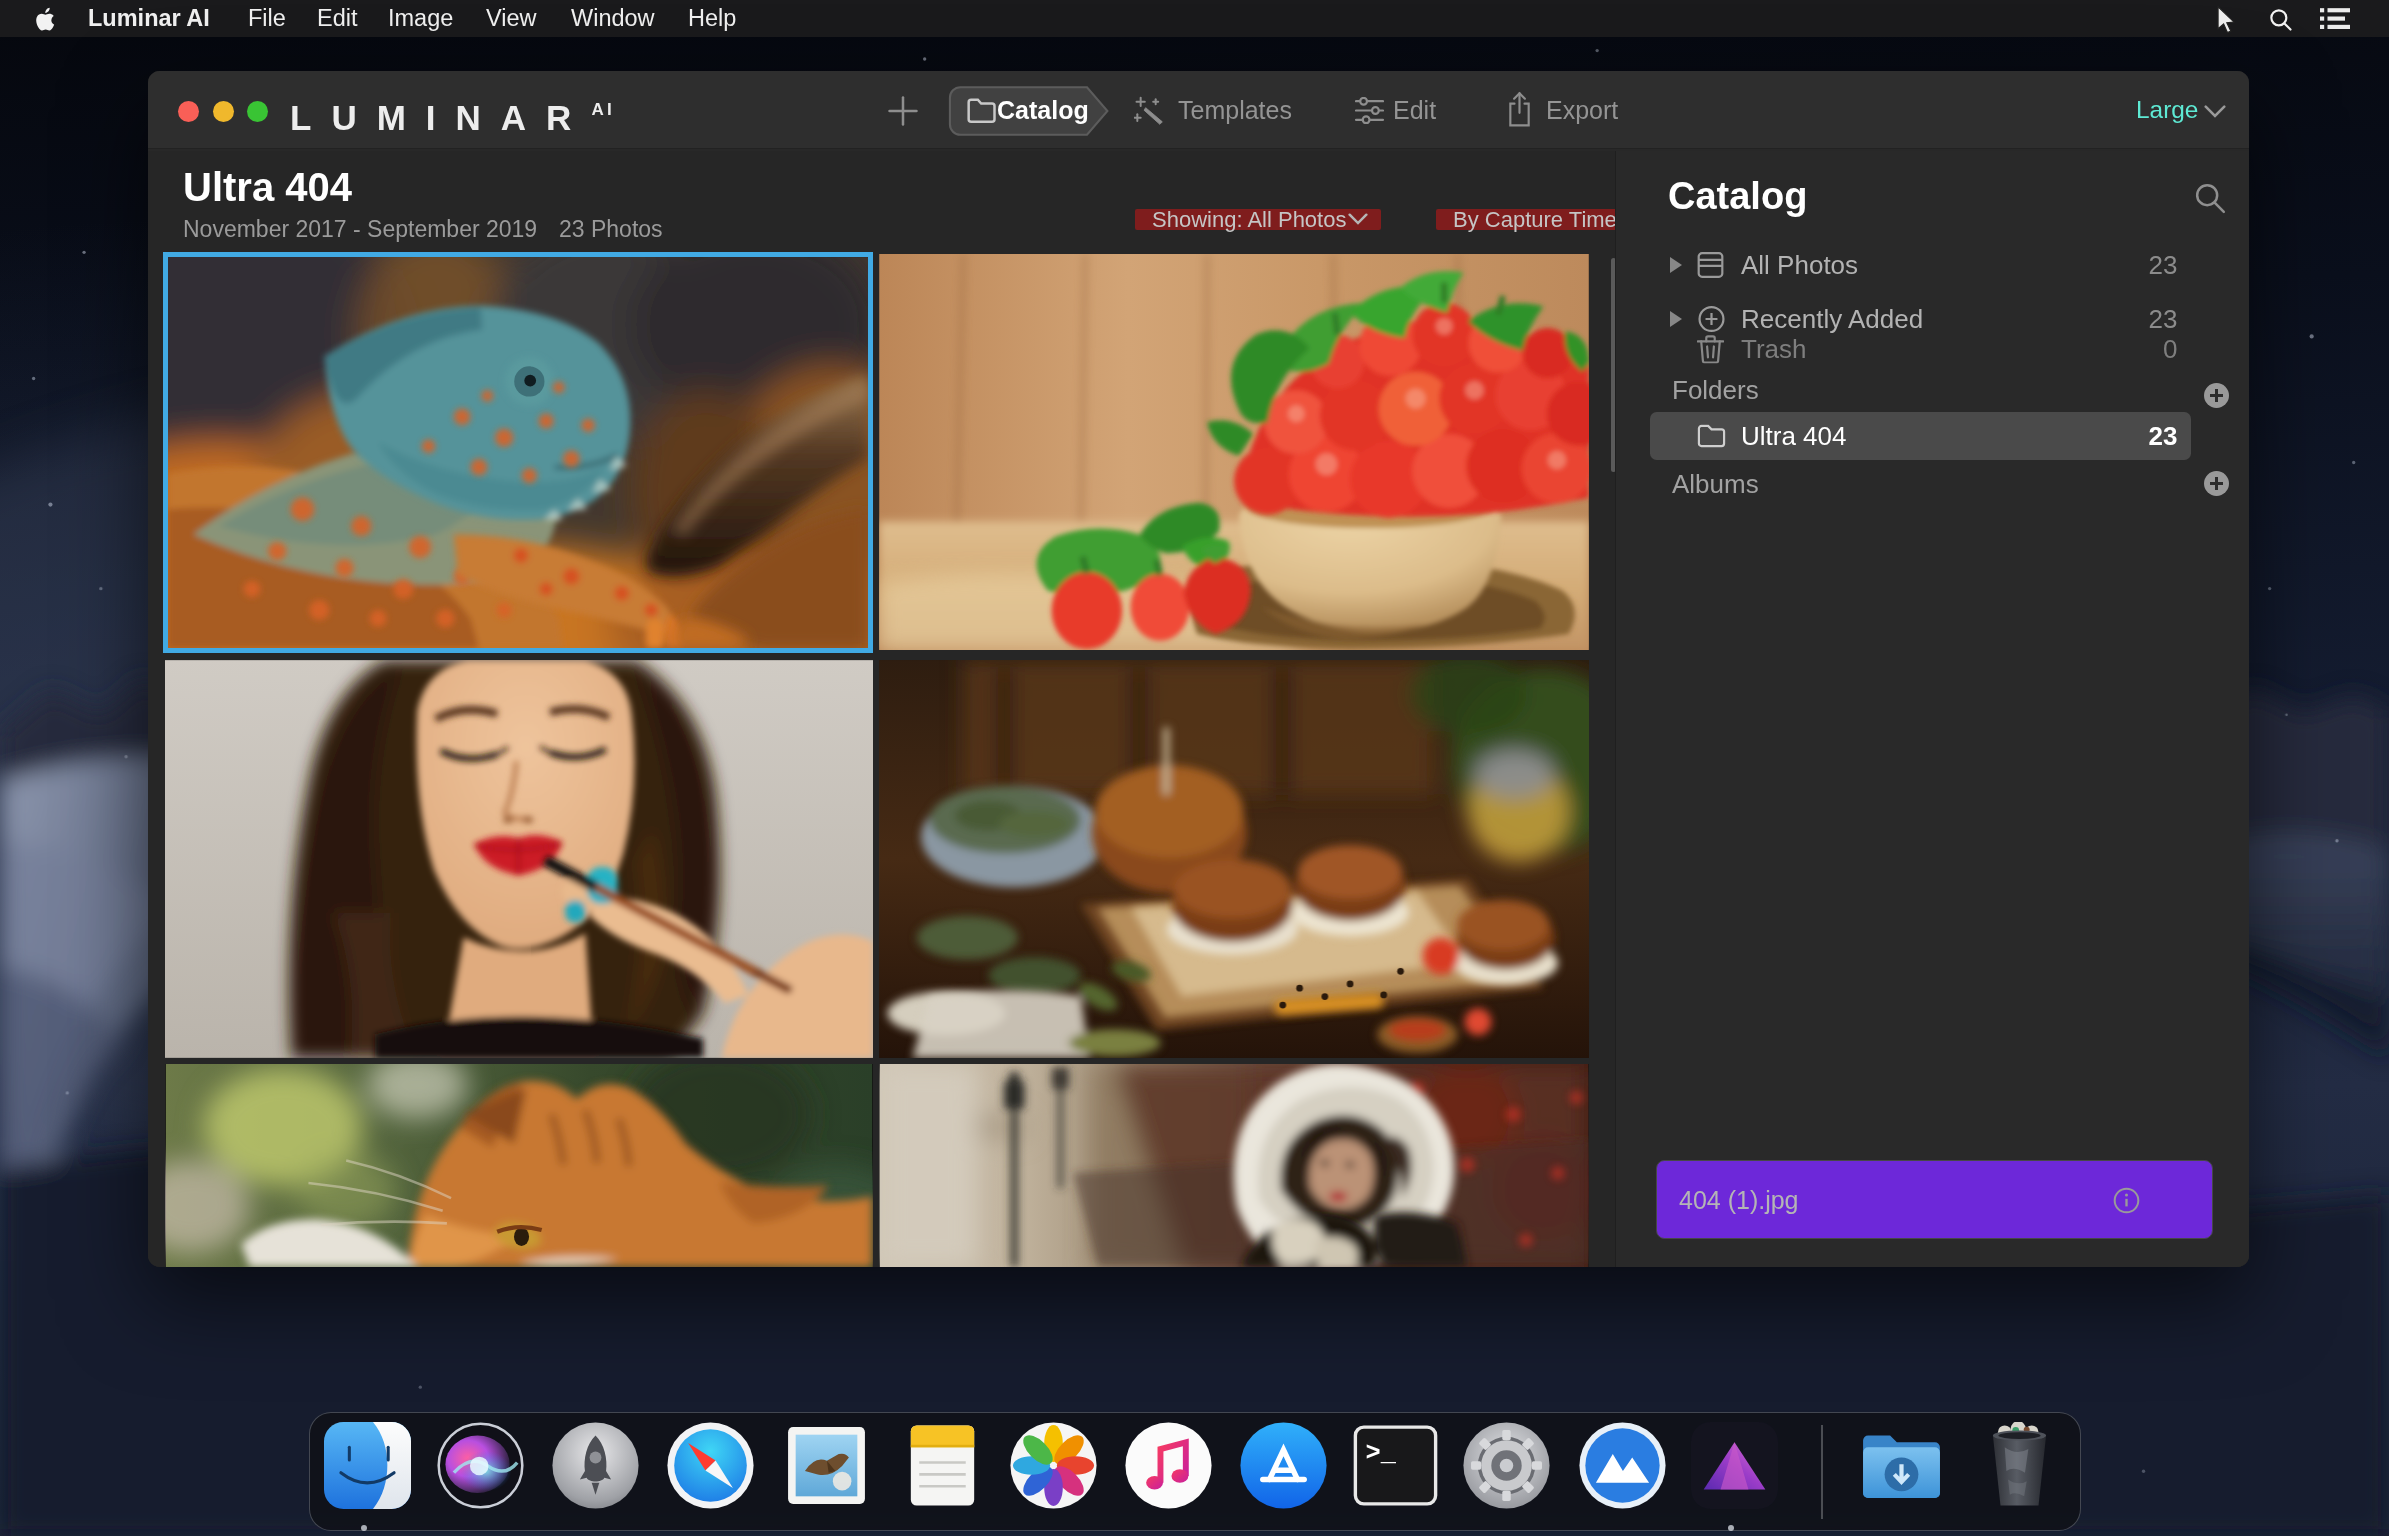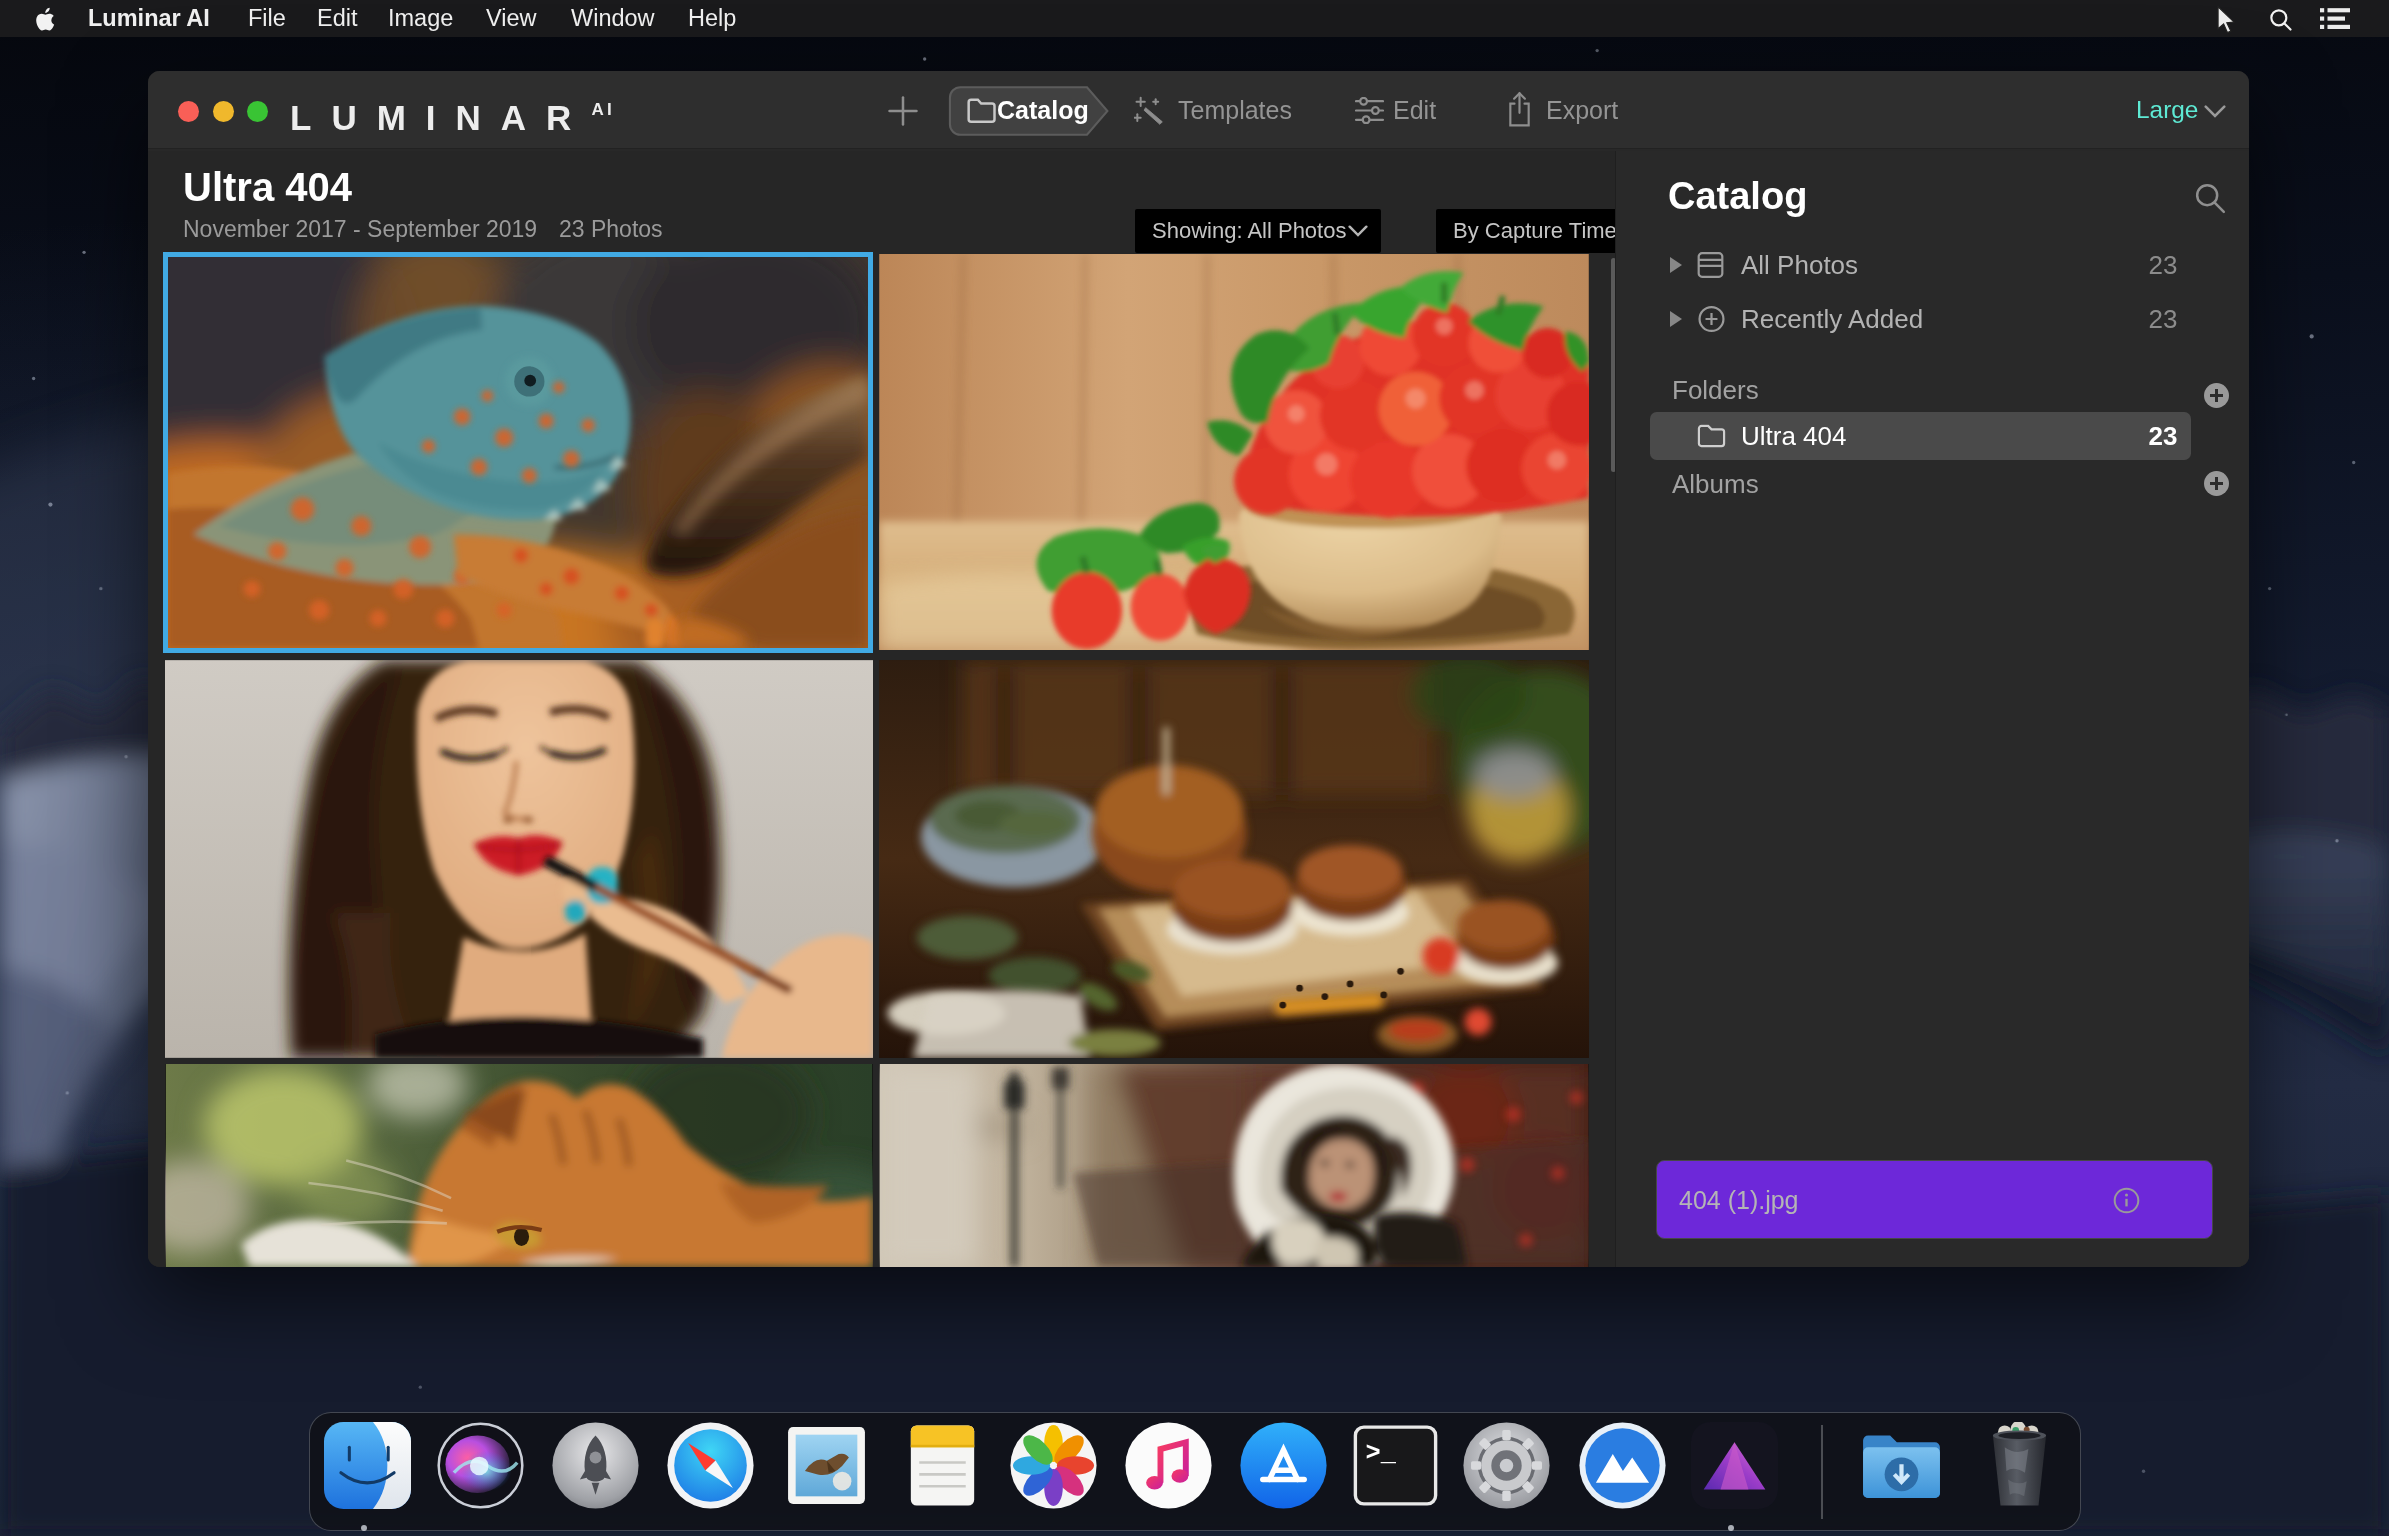--- a/index.html
+++ b/index.html
@@ -14,21 +14,21 @@
 #logo{position:absolute;left:142px;top:0;line-height:78px;color:#ededed;font-size:35px;font-weight:bold;letter-spacing:20px;}
 #logo sup{font-size:17px;letter-spacing:3.4px;vertical-align:15px;}
 .tbtxt{position:absolute;top:0;line-height:78px;color:#949494;font-size:25px;}
 #catpill{position:absolute;left:800px;top:15px;width:163px;height:50px;}
 #content{position:absolute;left:0;top:80px;width:2101px;height:1117px;background:#262626;}
 #sidebar{position:absolute;left:1467px;top:0;width:634px;height:1117px;background:#292929;border-left:1.7px solid #1f1f1f;}
 .ph{position:absolute;overflow:hidden;background:#111;}
 svg{display:block;}
 #dock{position:absolute;left:309px;top:1412px;width:1772px;height:119px;background:rgba(14,15,19,0.72);border:1.7px solid rgba(190,196,210,0.30);border-radius:22px;}
 .di{position:absolute;top:9.2px;width:87px;height:87px;}
-.pill{position:absolute;top:58px;height:44px;border-radius:2px;background:#000000;color:#c5c5c5;font-size:22px;display:flex;align-items:center;justify-content:space-between;padding:0 13.5px 0 17px;white-space:nowrap;}
+.pill{position:absolute;top:58px;height:21px;border-radius:2px;background:#7f1d1d;color:#c5c5c5;font-size:22px;display:flex;align-items:center;justify-content:space-between;padding:0 13.5px 0 17px;white-space:nowrap;}
 .srow{position:absolute;left:34px;width:541px;height:42px;color:#b3b3b3;font-size:26px;}
 .srow .txt{position:absolute;left:91px;top:50%;transform:translateY(-50%);}
 .srow .cnt{position:absolute;right:13.5px;top:50%;transform:translateY(-50%);color:#8c8c8c;}
 .shead{position:absolute;left:56px;font-size:26px;color:#a2a2a2;}
 .plusb{position:absolute;left:588px;width:25px;height:25px;border-radius:50%;background:#999;}
 .plusb:before{content:"";position:absolute;left:5.9px;top:11.4px;width:13.5px;height:2.5px;background:#2b2b2b;}
 .plusb:after{content:"";position:absolute;left:11.4px;top:5.9px;width:2.5px;height:13.5px;background:#2b2b2b;}
 .tri{position:absolute;left:20px;top:50%;transform:translateY(-50%);width:0;height:0;border-left:12.6px solid #878787;border-top:8.4px solid transparent;border-bottom:8.4px solid transparent;}
 .sic{position:absolute;left:47px;top:50%;transform:translateY(-50%);}
 .dot{position:absolute;top:112px;width:5.9px;height:5.9px;border-radius:50%;background:#cfd4dc;opacity:.8;}
@@ -643,20 +643,33 @@
         <svg class="sic" width="29" height="29" viewBox="0 0 34 34">
             <g fill="none" stroke="#9a9a9a" stroke-width="2.6">
               <circle cx="17" cy="17" r="14"></circle>
               <line x1="17" y1="10" x2="17" y2="24"></line>
               <line x1="10" y1="17" x2="24" y2="17"></line>
             </g>
           </svg>
         <span class="txt">Recently Added</span>
           <span class="cnt">23</span>
       </div>
+      <div class="srow" style="top:177px;color:#7e7e7e;">
+        <svg class="sic" width="27" height="29" viewBox="0 0 32 34">
+            <g fill="none" stroke="#888" stroke-width="2.6" stroke-linecap="round">
+              <path d="M5 8 L7 31 a2 2 0 0 0 2 2 h14 a2 2 0 0 0 2-2 L27 8"></path>
+              <line x1="1" y1="8" x2="31" y2="8"></line>
+              <path d="M11 8 V4 a2 2 0 0 1 2-2 h6 a2 2 0 0 1 2 2 v4"></path>
+              <line x1="12" y1="14" x2="13" y2="27"></line>
+              <line x1="20" y1="14" x2="19" y2="27"></line>
+            </g>
+          </svg>
+        <span class="txt">Trash</span>
+          <span class="cnt" style="color:#7e7e7e;">0</span>
+      </div>
       <div class="shead" style="top:224px;">Folders</div>
       <div class="plusb" style="top:232px;"></div>
       <div class="srow" style="top:261px;height:48px;background:#4a4a4a;border-radius:6.7px;color:#fff;">
         <svg class="sic" width="29" height="23.5" viewBox="0 0 34 28">
             <path d="M2 5 a3 3 0 0 1 3-3 h8 l4 4 h12 a3 3 0 0 1 3 3 v14 a3 3 0 0 1-3 3 H5 a3 3 0 0 1-3-3 Z" fill="none" stroke="#cfcfcf" stroke-width="2.6"></path>
           </svg>
         <span class="txt">Ultra 404</span>
           <span class="cnt" style="color:#fff;font-weight:bold;">23</span>
       </div>
       <div class="shead" style="top:318px;">Albums</div>

